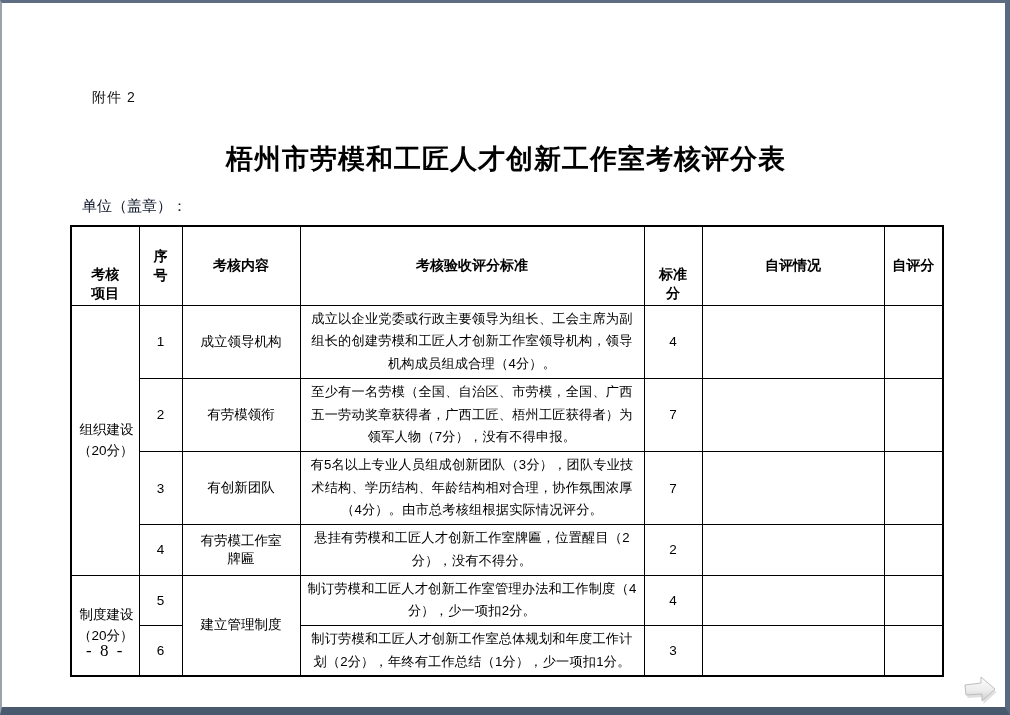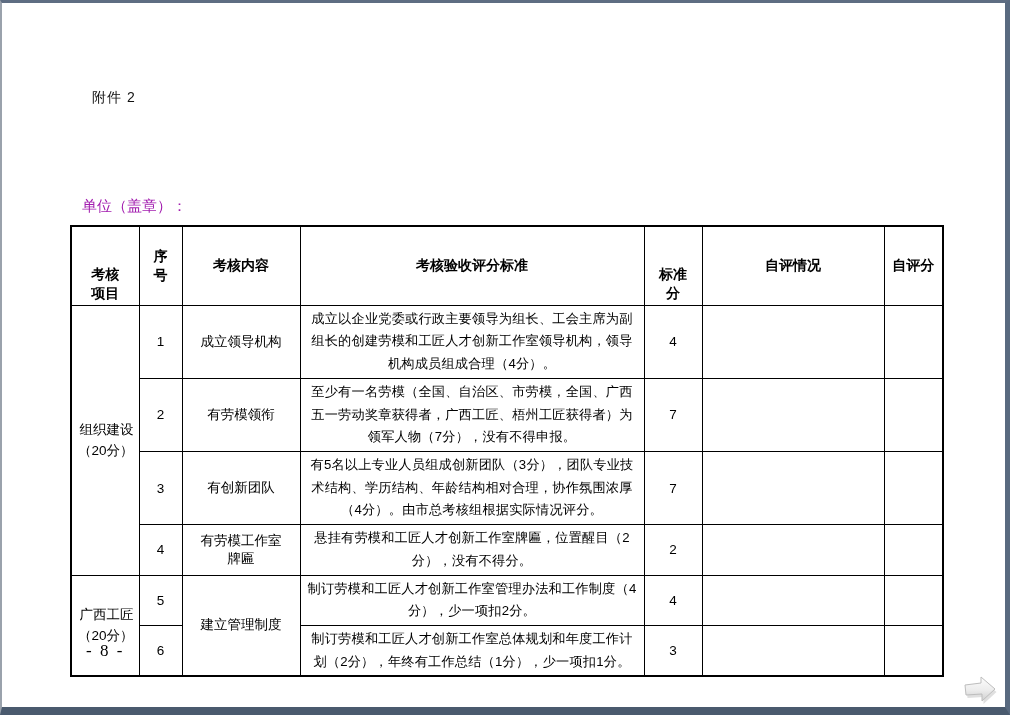--- a/index.html
+++ b/index.html
@@ -19,21 +19,21 @@
     font-size:14px;color:#111;letter-spacing:1px;
   }
   .doc-title{
     position:absolute;left:0;top:138px;width:1008px;
     text-align:center;
     font-family:"Liberation Serif","DejaVu Serif",serif;
     font-weight:bold;font-size:27px;color:#000;letter-spacing:1px;
   }
   .unit-line{
     position:absolute;left:80px;top:194px;
-    font-size:15px;color:#a21caf;
+    font-size:15px;color:#0f172a;
   }
   .score-table{
     position:absolute;left:68px;top:222px;
     border-collapse:collapse;table-layout:fixed;
     width:872px;
     font-size:13.5px;color:#000;
   }
   .score-table td,.score-table th{
     border:1px solid #000;
     padding:2px 5px;
@@ -60,20 +60,21 @@
     cursor:pointer;background:none;border:none;padding:0;
   }
 </style>
 </head>
 <body>
 
 <div class="window">
 
   <div class="attachment">附件 2</div>
 
+  <div class="doc-title">梧州市劳模和工匠人才创新工作室考核评分表</div>
 
   <div class="unit-line">单位（盖章）：</div>
 
   <table class="score-table">
     <colgroup>
       <col style="width:68px">
         <col style="width:43px">
         <col style="width:118px">
       <col style="width:344px">
         <col style="width:58px">
@@ -117,21 +118,21 @@
     </tr>
     <tr style="height:46px">
       <td class="c">4</td>
       <td class="c" style="padding:2px 17px">有劳模工作室牌匾</td>
       <td class="criteria">悬挂有劳模和工匠人才创新工作室牌匾，位置醒目（2分），没有不得分。</td>
       <td class="c">2</td>
       <td></td>
       <td></td>
     </tr>
     <tr style="height:47px">
-      <td rowspan="2" class="group-cell">广西工匠（20分）</td>
+      <td rowspan="2" class="group-cell">制度建设（20分）</td>
       <td class="c">5</td>
       <td rowspan="2" class="c">建立管理制度</td>
       <td class="criteria">制订劳模和工匠人才创新工作室管理办法和工作制度（4分），少一项扣2分。</td>
       <td class="c">4</td>
       <td></td>
       <td></td>
     </tr>
     <tr style="height:47px">
       <td class="c">6</td>
       <td class="criteria">制订劳模和工匠人才创新工作室总体规划和年度工作计划（2分），年终有工作总结（1分），少一项扣1分。</td>

